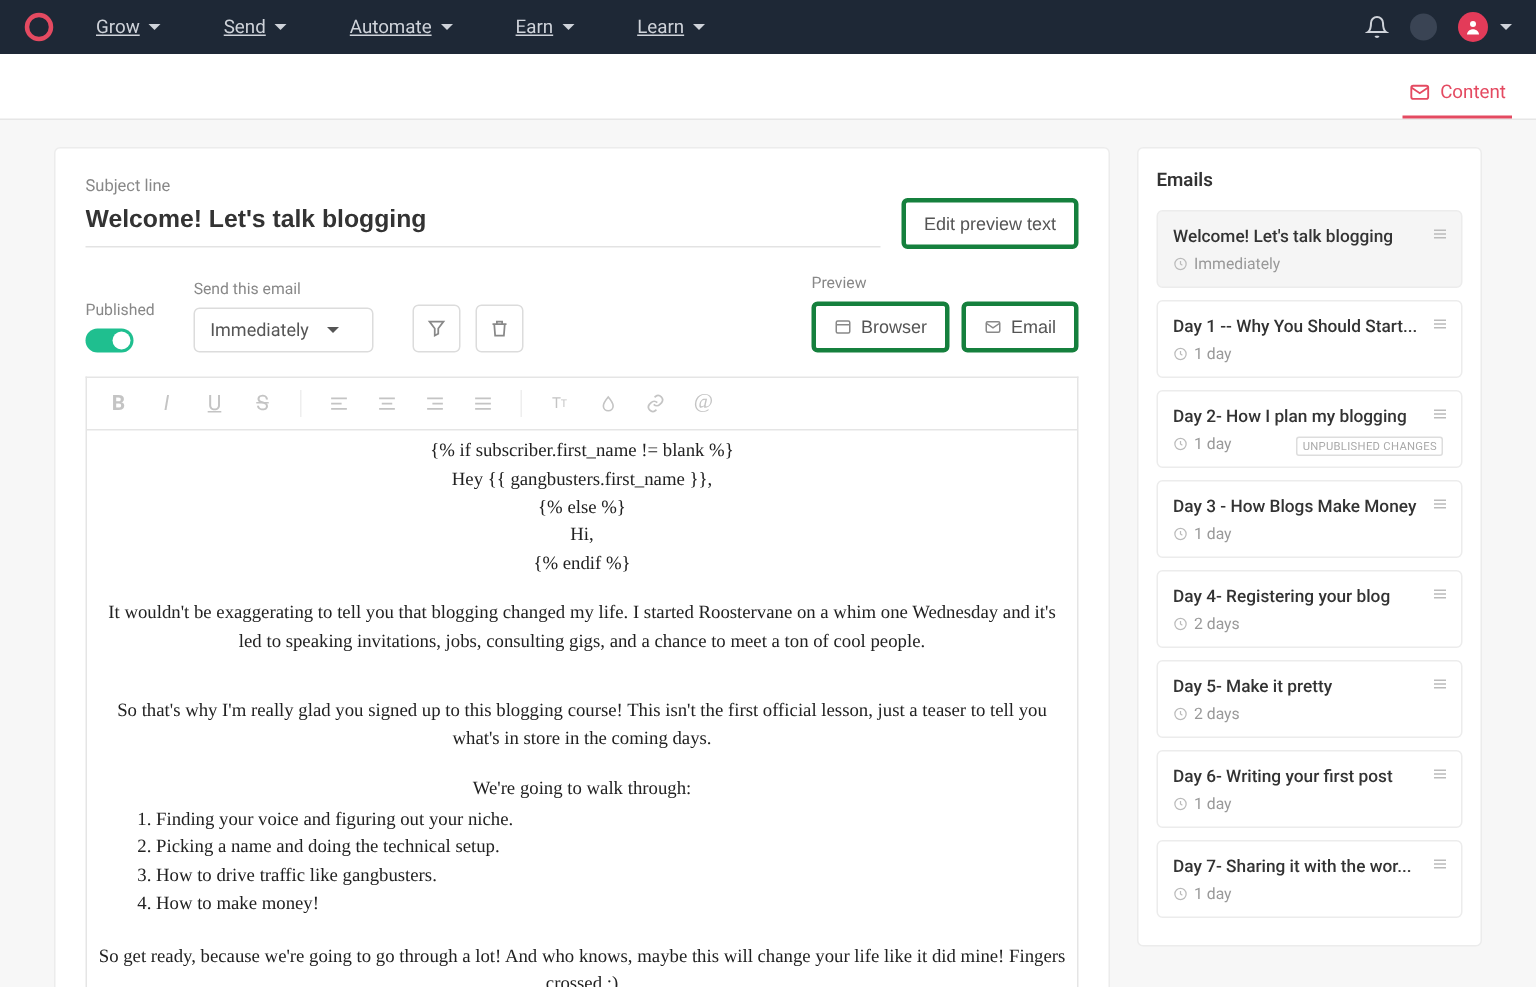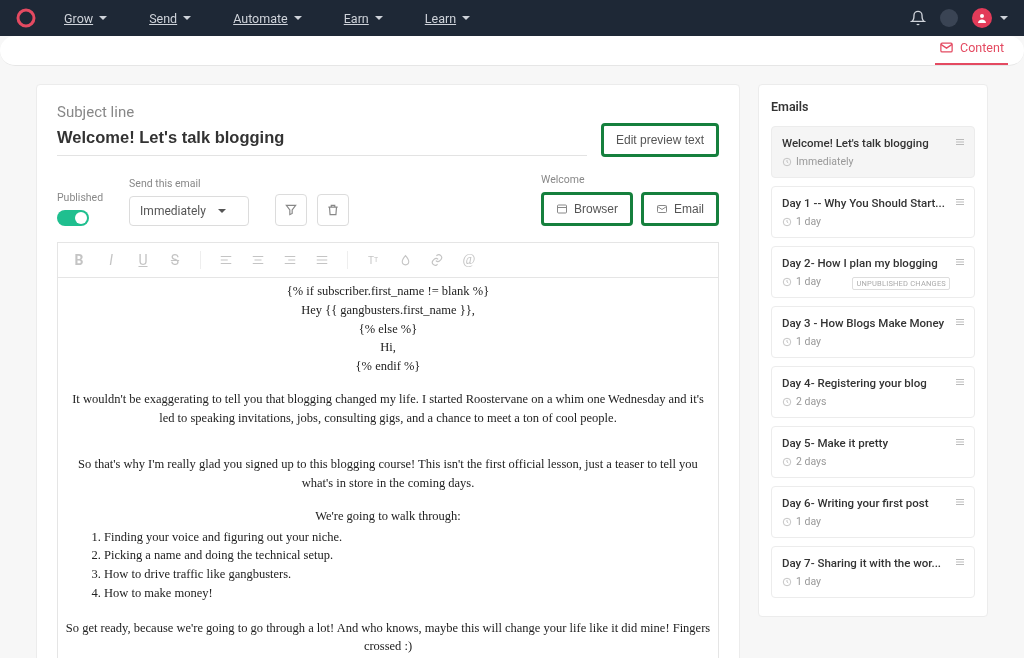--- a/index.html
+++ b/index.html
@@ -14,30 +14,30 @@
   .topnav .spacer { flex: 1; }
   .topnav .right { display: flex; align-items: center; gap: 14px; }
   .topnav .bell, .topnav .circle-dark, .topnav .avatar { display: flex; align-items: center; }
   .topnav .circle-dark { width: 18px; height: 18px; border-radius: 50%; background: #3a4454; }
   .topnav .avatar { width: 20px; height: 20px; border-radius: 50%; background: #e33b59; display: flex; align-items: center; justify-content: center; }
   .topnav .avatar svg { fill: #fff; }
   .topnav .avatar-wrap { display: flex; align-items: center; gap: 6px; }
   .chev::after { content: ""; display: inline-block; border: 4px solid transparent; border-top-color: currentColor; margin-left: 2px; transform: translateY(2px); }
 
   
-  .subbar { background: #fff; border-bottom: 1px solid #e6e6e6; height: 30px; display: flex; align-items: flex-end; justify-content: flex-end; padding: 0 16px; border-radius: 15px; }
+  .subbar { background: #fff; border-bottom: 1px solid #e6e6e6; height: 44px; display: flex; align-items: flex-end; justify-content: flex-end; padding: 0 16px; }
   .subbar .tab { display: flex; align-items: center; gap: 6px; color: #e44a61; font-size: 12.5px; padding: 8px 4px 8px 4px; border-bottom: 2px solid #e44a61; }
   .subbar .tab .icon { display: inline-flex; }
   
   
   .page { display: flex; gap: 18px; padding: 18px 36px; align-items: flex-start; }
   .editor-panel { flex: 1; background: #fff; border: 1px solid #ececec; border-radius: 4px; padding: 18px 20px 24px 20px; }
   .sidebar { width: 230px; background: #fff; border: 1px solid #ececec; border-radius: 4px; padding: 14px 12px 18px 12px; }
   
-  .subject-label { font-size: 15px; color: #888; margin-bottom: 2px; }
+  .subject-label { font-size: 11px; color: #888; margin-bottom: 2px; }
   .subject-row { display: flex; align-items: center; gap: 14px; margin-bottom: 16px; }
   .subject-input { flex: 1; font-size: 16.5px; font-weight: 600; color: #333; border: none; border-bottom: 1px solid #e3e3e3; padding: 4px 0 8px 0; outline: none; background: transparent; }
   .btn-outline { border: 3px solid #15803d; background: #fff; border-radius: 4px; padding: 7px 12px; font-size: 12px; color: #555; cursor: pointer; display: inline-flex; align-items: center; gap: 6px; }
   
   .controls-row { display: flex; align-items: flex-end; gap: 26px; margin-bottom: 16px; }
   .ctrl-group { display: flex; flex-direction: column; gap: 6px; }
   .ctrl-label { font-size: 10.5px; color: #888; }
   .toggle { width: 32px; height: 16px; border-radius: 10px; background: #1fbf8f; position: relative; cursor: pointer; }
   .toggle .knob { position: absolute; right: 2px; top: 2px; width: 12px; height: 12px; border-radius: 50%; background: #fff; }
   .select { border: 1px solid #dcdcdc; border-radius: 4px; padding: 7px 10px; font-size: 12px; color: #555; display: flex; align-items: center; gap: 10px; cursor: pointer; min-width: 120px; }
@@ -60,21 +60,21 @@
   .editor-body ol li { margin: 0; }
 
   
   .sidebar h3 { font-size: 12.5px; font-weight: 600; color: #333; margin-bottom: 12px; }
   .email-list { display: flex; flex-direction: column; gap: 8px; }
   .email-card { border: 1px solid #ececec; border-radius: 4px; padding: 9px 10px 9px 10px; position: relative; cursor: pointer; }
   .email-card.active { background: #f5f5f5; }
   .email-card .title { font-size: 11.5px; color: #333; font-weight: 500; margin-bottom: 5px; padding-right: 18px; white-space: nowrap; overflow: hidden; text-overflow: ellipsis; }
   .email-card .meta { font-size: 10.5px; color: #999; display: flex; align-items: center; gap: 4px; }
   .email-card .drag { position: absolute; right: 8px; top: 9px; color: #bbb; font-size: 14px; line-height: 1; }
-  .email-card .badge { position: absolute; right: 24px; bottom: 7px; border: 1px solid #ddd; color: #aaa; font-size: 7.5px; padding: 1px 3px; border-radius: 2px; letter-spacing: 0.2px; margin-left: 16px; }
+  .email-card .badge { position: absolute; right: 12px; bottom: 7px; border: 1px solid #ddd; color: #aaa; font-size: 7.5px; padding: 1px 3px; border-radius: 2px; letter-spacing: 0.2px; margin-left: 16px; }
 
   svg { display: block; }
 </style>
 </head>
 <body>
 
 <div class="topnav">
   <span class="logo">
     <svg width="20" height="20" viewBox="0 0 20 20">
         <circle cx="10" cy="10" r="8" fill="none" stroke="#e44a61" stroke-width="3"></circle>
@@ -148,21 +148,21 @@
             </svg>
         </button>
         <button class="icon-btn">
           <svg width="14" height="14" viewBox="0 0 24 24" fill="none" stroke="#888" stroke-width="2">
               <path d="M4 7h16M9 7V4h6v3M6 7l1 13h10l1-13"></path>
             </svg>
         </button>
       </div>
       <div class="spacer"></div>
       <div class="preview-group">
-        <span class="ctrl-label">Welcome</span>
+        <span class="ctrl-label">Preview</span>
         <div class="preview-btns">
           <button class="btn-outline">
             <svg width="12" height="12" viewBox="0 0 24 24" fill="none" stroke="#888" stroke-width="2">
                 <rect x="3" y="4" width="18" height="16" rx="2"></rect>
                 <path d="M3 9h18"></path>
               </svg>
             <span>Browser</span>
           </button>
           <button class="btn-outline">
             <svg width="12" height="12" viewBox="0 0 24 24" fill="none" stroke="#888" stroke-width="2">

